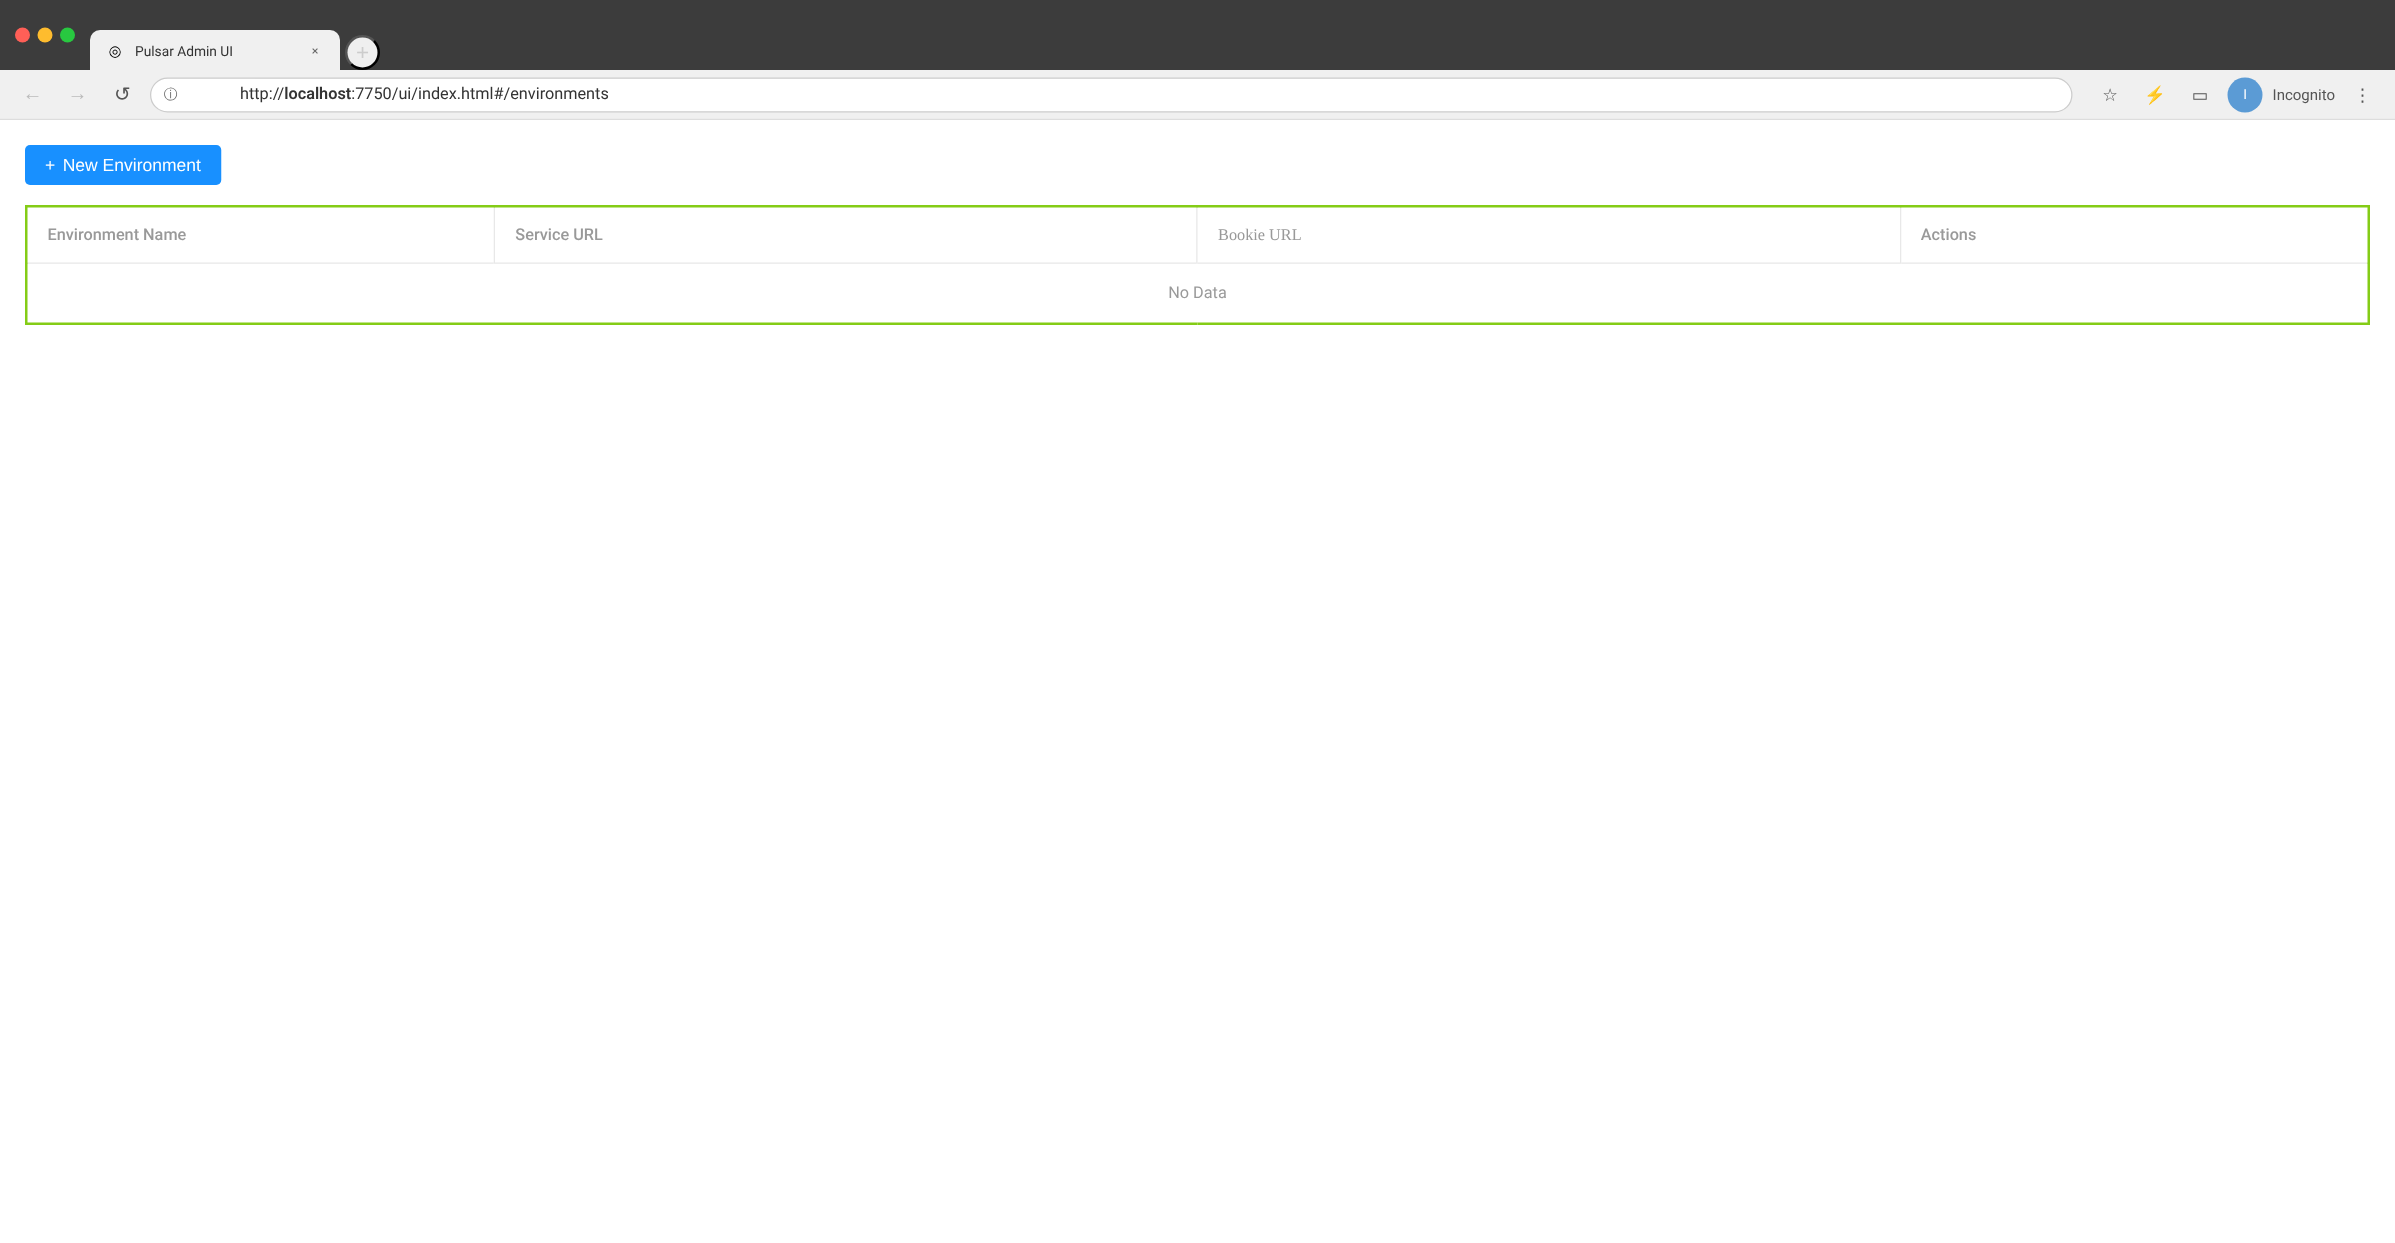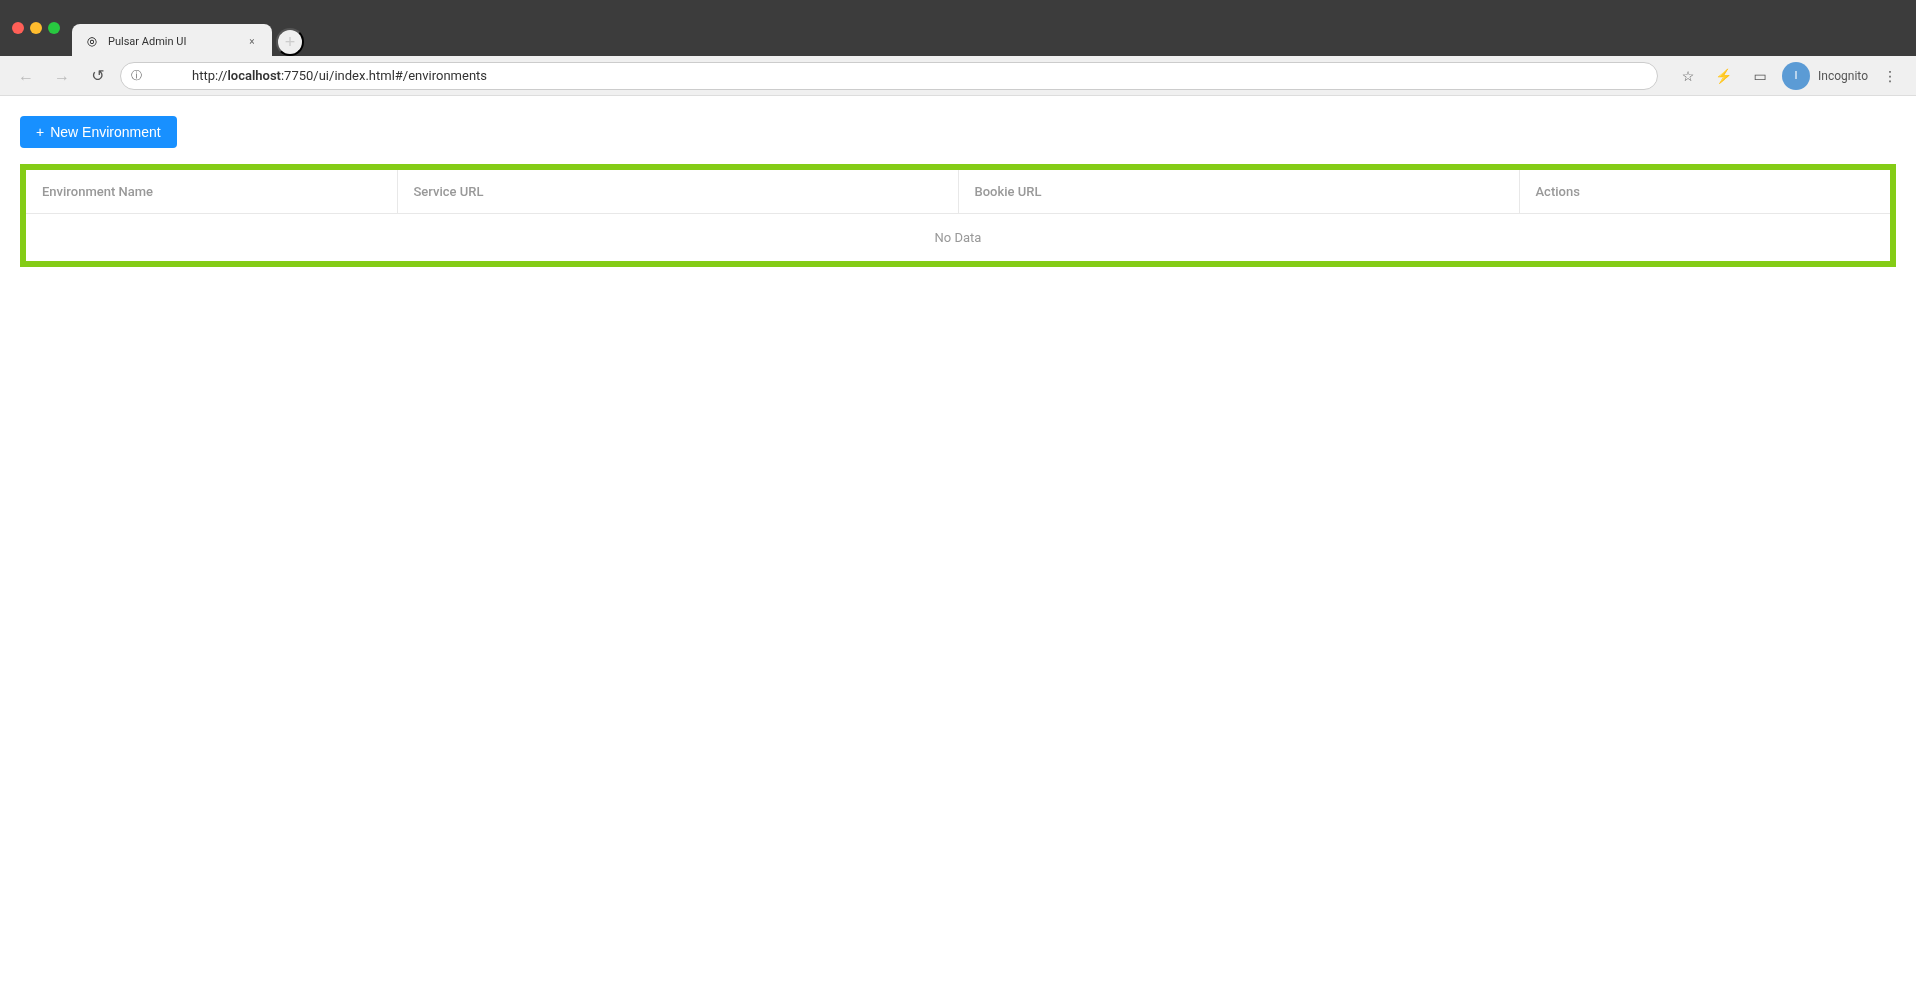--- a/index.html
+++ b/index.html
@@ -247,21 +247,21 @@
       display: inline-flex;
       align-items: center;
       gap: 6px;
       margin-bottom: 16px;
     }
 
     
     .env-table {
       width: 100%;
       border-collapse: collapse;
-      border: 6px solid #84cc16;
+      border: 2px solid #84cc16;
       padding-left: 11px;
     }
 
     .env-table thead tr {
       border-bottom: 1px solid #e8e8e8;
     }
 
     .env-table th {
       padding: 14px 16px;
       text-align: left;
@@ -282,21 +282,21 @@
       font-size: 13px;
       color: #999;
     }
 
     .no-data-row td {
       border-top: 1px solid #e8e8e8;
     }
 
     .col-name { width: 20%; }
     .col-service { width: 30%; margin-top: 40px; }
-    .col-bookie { width: 30%; }
+    .col-bookie { width: 30%; font-family: Liberation Serif, serif; }
     .col-actions { width: 20%; margin-top: 40px; }
   </style>
 </head>
 <body>
 
 <div class="browser-chrome">
   <div class="traffic-lights">
     <div class="traffic-light close"></div>
     <div class="traffic-light minimize"></div>
     <div class="traffic-light maximize"></div>

